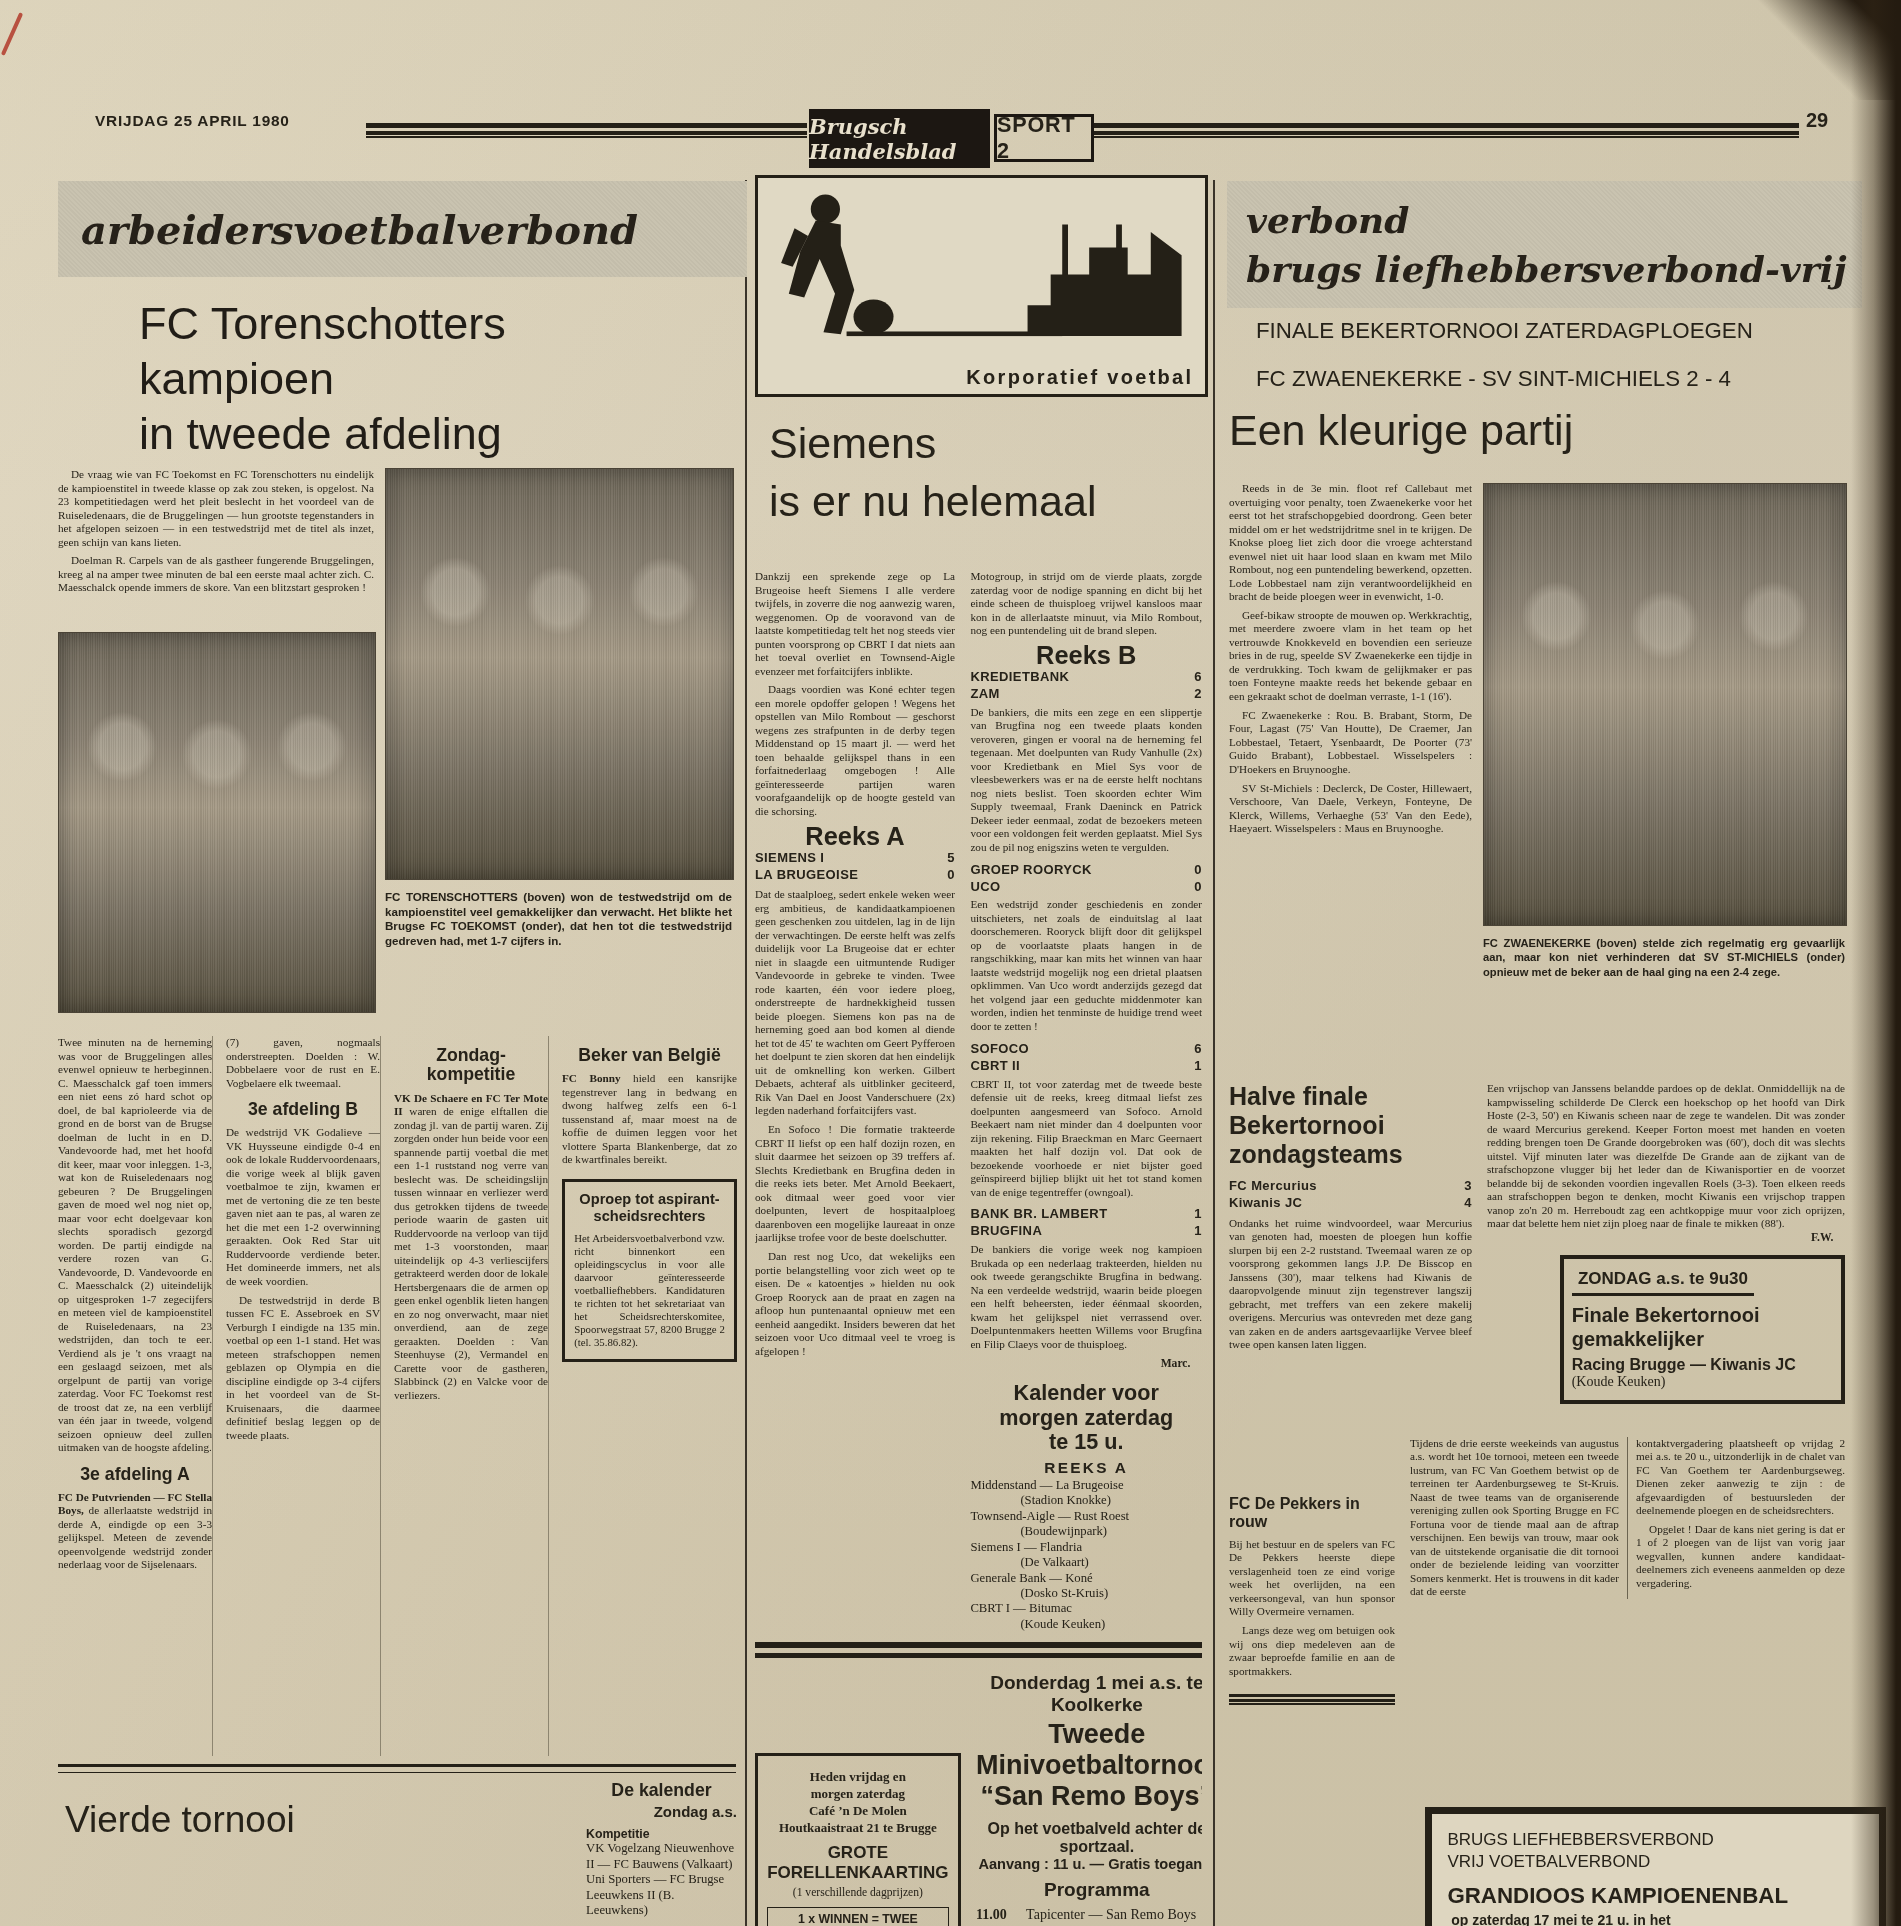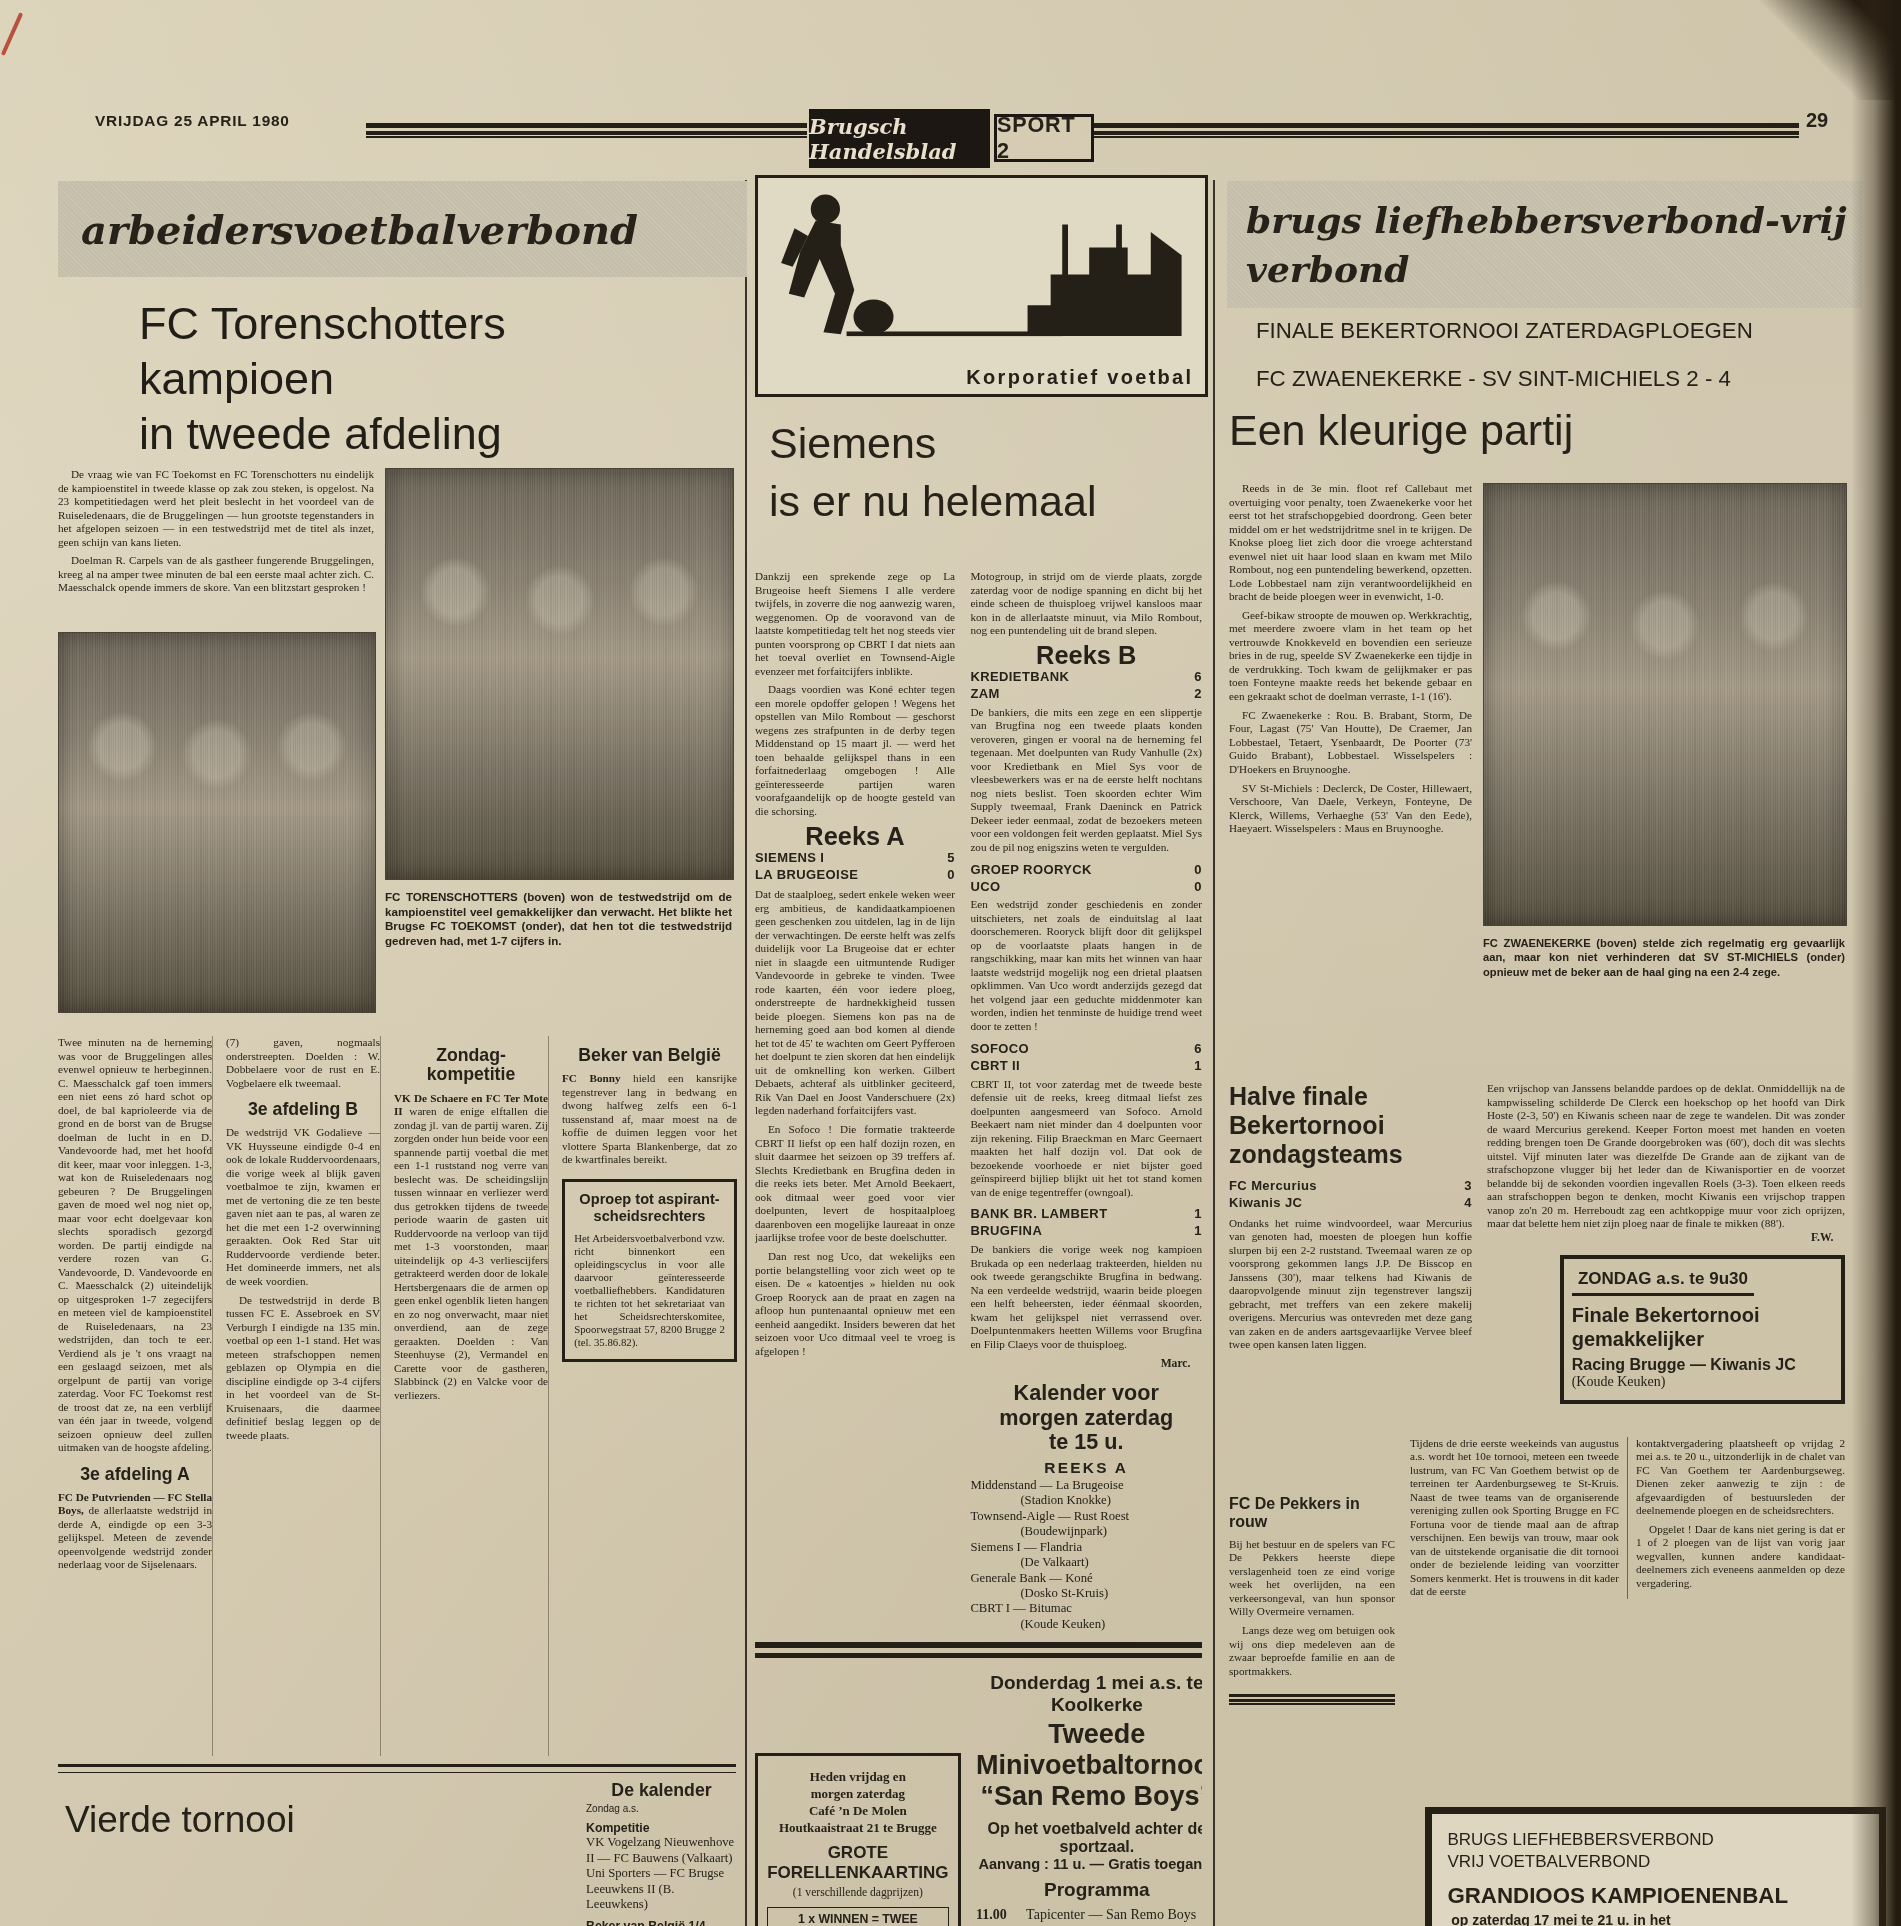--- a/index.html
+++ b/index.html
@@ -103,21 +103,21 @@
   </div>
 
   <div class="abs" style="left:58px;top:1764px;width:678px;height:5.4px;border-top:3.1px solid #242017;border-bottom:1.2px solid #242017;"></div>
 
   <div class="abs sans" style="left:65px;top:1791px;width:508px;font-size:37px;line-height:1.55;font-weight:400;">
     <div>Vierde tornooi</div>
   </div>
 
   <div class="abs" style="left:586px;top:1780px;width:151px;">
     <div class="sans" style="font-weight:bold;font-size:17.7px;text-align:center;">De kalender</div>
-    <div class="sans" style="font-weight:normal;font-size:10px;text-align:left;margin:2.3px 0 7px;">Zondag a.s.</div>
+    <div class="sans" style="font-weight:bold;font-size:15px;text-align:right;margin:2.3px 0 7px;">Zondag a.s.</div>
     <div class="sans" style="font-weight:bold;font-size:12.3px;">Kompetitie</div>
     <div class="fixline">
 
     <div>VK Vogelzang Nieuwenhove II — FC Bauwens (Valkaart)</div>
         <div>Uni Sporters — FC Brugse Leeuwkens II (B. Leeuwkens)</div>
       </div>
     <div class="sans" style="font-weight:bold;font-size:12.3px;margin-top:7px;">Beker van België 1/4 finales</div>
 
   </div>
 
@@ -280,22 +280,22 @@
       <div class="prog-row">
             <span class="t">11.00</span>
             <span>Tapicenter — San Remo Boys</span>
           </div>
         </div>
 
     </div>
   </div>
 
   <div class="abs banner" style="left:1227px;top:181px;width:616px;height:127px;padding-left:19px;font-size:36px;line-height:1.35;display:flex;flex-direction:column;justify-content:center;">
+    <div>verbond</div>
     <div>brugs liefhebbersverbond-vrij</div>
-    <div>verbond</div>
   </div>
   <div class="abs sans" style="left:1256px;top:318px;font-size:22.3px;font-weight:400;">FINALE BEKERTORNOOI ZATERDAGPLOEGEN</div>
   <div class="abs sans" style="left:1256px;top:366px;font-size:22.3px;font-weight:400;">FC ZWAENEKERKE - SV SINT-MICHIELS  2 - 4</div>
   <div class="abs sans" style="left:1229px;top:406px;font-size:43px;font-weight:400;">Een kleurige partij</div>
 
   <div class="abs bt" style="left:1229px;top:482px;width:243px;height:578px;overflow:hidden;">
 
   <p>Reeds in de 3e min. floot ref Callebaut met overtuiging voor penalty, toen Zwaenekerke voor het eerst tot het strafschopgebied doordrong. Geen beter middel om er het wedstrijdritme snel in te krijgen. De Knokse ploeg liet zich door die vroege achterstand evenwel niet uit haar lood slaan en kwam met Milo Rombout, nog een puntendeling bewerkend, opzetten. Lode Lobbestael nam zijn verantwoordelijkheid en bracht de beide ploegen weer in evenwicht, 1-0.</p>
       <p>Geef-bikaw stroopte de mouwen op. Werkkrachtig, met meerdere zwoere vlam in het team op het vertrouwde Knokkeveld en bovendien een serieuze bries in de rug, speelde SV Zwaenekerke een tijdje in de verdrukking. Toch kwam de gelijkmaker er pas toen Fonteyne maakte reeds het bekende gebaar en een gekraakt schot de doelman verraste, 1-1 (16').</p>
       <p>FC Zwaenekerke : Rou. B. Brabant, Storm, De Four, Lagast (75' Van Houtte), De Craemer, Jan Lobbestael, Tetaert, Ysenbaardt, De Poorter (73' Guido Brabant), Lobbestael. Wisselspelers : D'Hoekers en Bruynooghe.</p>

